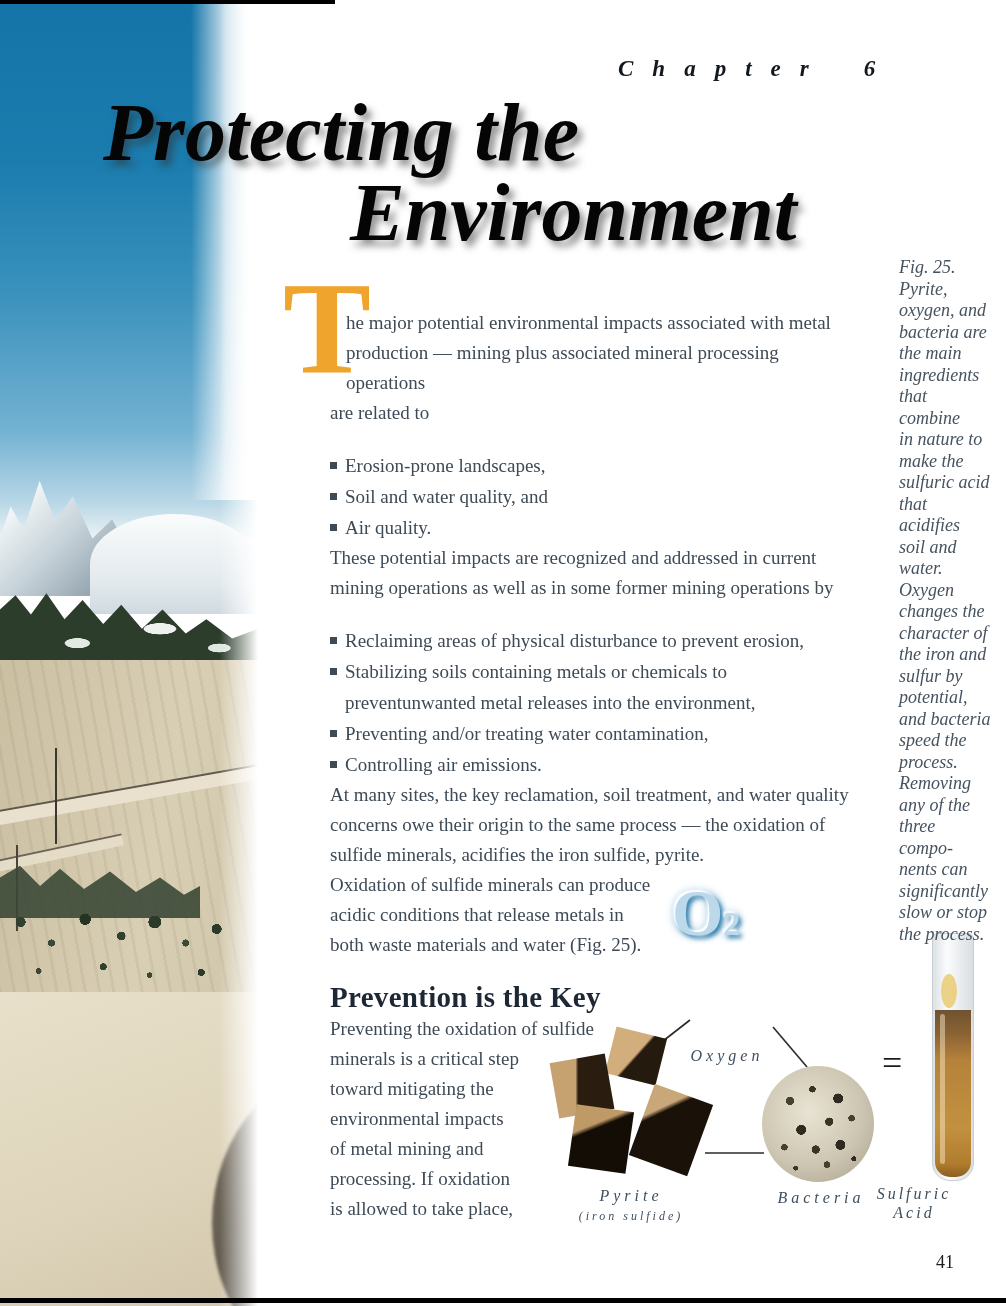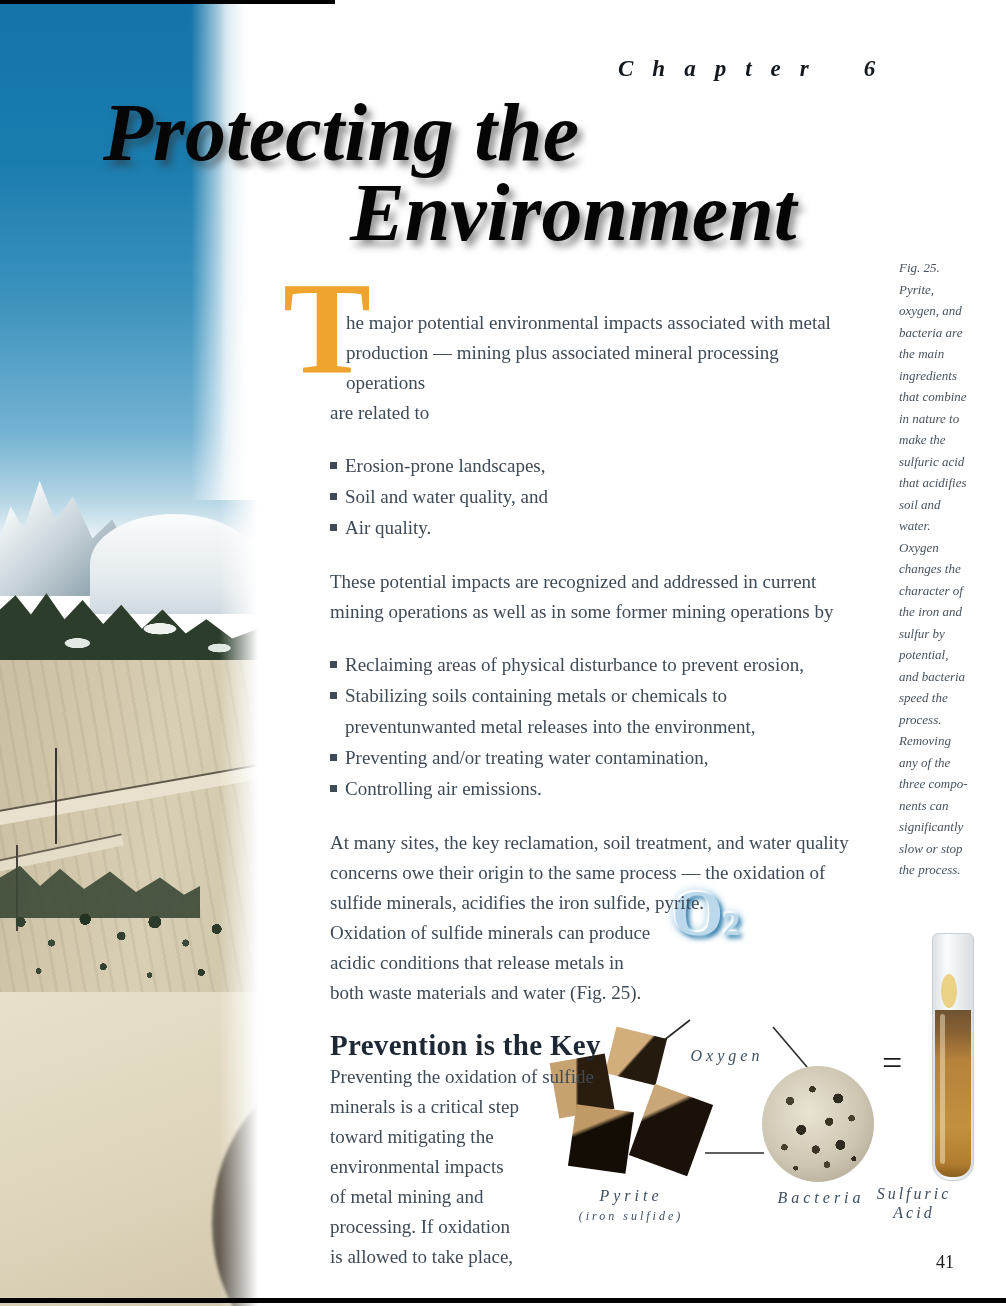--- a/index.html
+++ b/index.html
@@ -78,28 +78,28 @@
   .article{position:absolute;left:330px;top:308px;width:527px;z-index:4;
        font-size:19px;line-height:30px;color:var(--text);}
   .lines .ln{display:block;}
   .intro .ln:nth-child(1),.intro .ln:nth-child(2){padding-left:16px;}
   .dropcap{position:absolute;left:283px;top:262px;z-index:5;color:var(--accent_orange);
        font-size:132px;line-height:1;font-weight:bold;font-family:"Liberation Serif",serif;}
   ul.bullets{list-style:none;margin:22px 0 0 0;padding:0;}
   ul.bullets li{position:relative;padding-left:15px;line-height:31px;}
   ul.bullets li::before{content:"";position:absolute;left:0;top:12px;width:7px;height:7px;
        background:var(--text);}
-  .para{margin-top:24px;}
+  .para{}
   .h2{margin-top:22px;font-size:29px;font-weight:bold;color:var(--heading);
       font-family:"Liberation Serif",serif;letter-spacing:.3px;line-height:30px;}
   .para-narrow{margin-top:2px;}
 
   
   .caption{position:absolute;left:899px;top:257px;width:92px;z-index:4;
-       font-style:italic;font-size:13px;line-height:21.5px;color:var(--caption);}
+       font-style:italic;font-size:18px;line-height:21.5px;color:var(--caption);}
   .connectors{position:absolute;left:540px;top:860px;width:460px;height:380px;z-index:3;}
   .cloud{position:absolute;left:672px;top:880px;width:128px;height:160px;z-index:3;}
   .cloud .puff{border-radius:50%;filter:blur(2px);}
   .puff-core{left:2px;top:58px;width:114px;height:74px;
        background:radial-gradient(circle at 45% 35%,#fdfeff 0%,#dcebf3 45%,#9cc5dd 80%,rgba(156,197,221,0) 100%);}
   .puff-l{left:-6px;top:46px;width:58px;height:44px;background:#4e9bc7;opacity:.85;}
   .puff-r{left:66px;top:36px;width:60px;height:48px;background:#3a8cbd;opacity:.8;}
   .puff-b{left:28px;top:94px;width:70px;height:36px;background:#7fb4d4;opacity:.9;}
   .puff-w{left:22px;top:66px;width:72px;height:48px;background:#ffffff;opacity:.9;}
   .o2{left:28px;top:-6px;font-size:66px;font-weight:bold;color:#bcd9ec;line-height:1;

